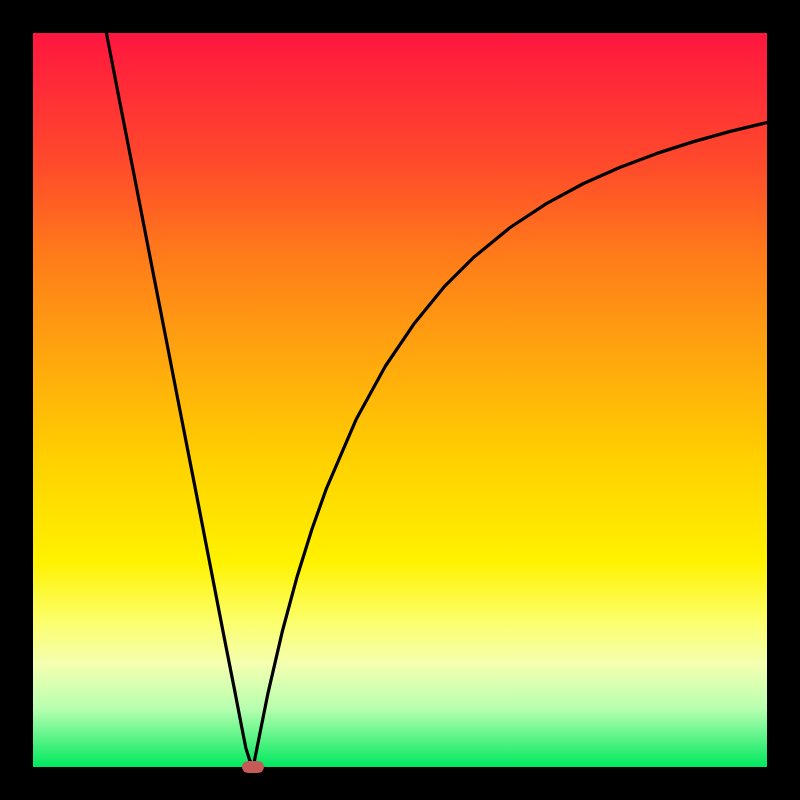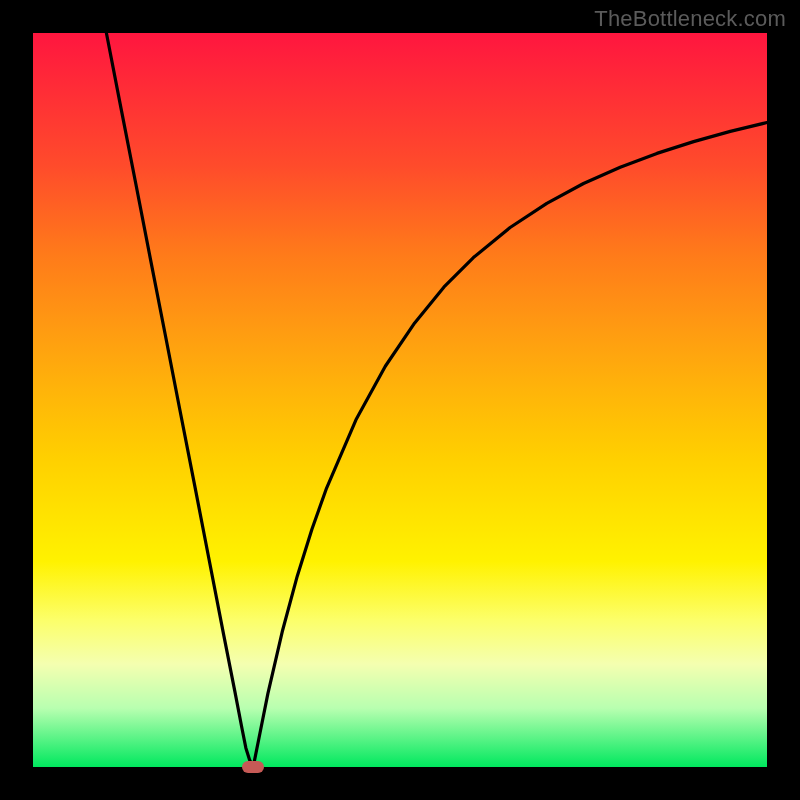--- a/index.html
+++ b/index.html
@@ -67,14 +67,13 @@
 </head>
 <body>
 
 <div class="frame">
   <div class="plot">
     <svg class="curve" viewBox="0 0 734 734" preserveAspectRatio="none">
       <path id="curve-path" d="M73.40 0.00 L88.08 75.60 L102.76 150.47 L117.44 226.07 L132.12 300.94 L146.80 376.54 L161.48 451.41 L176.16 527.01 L190.84 602.61 L201.85 658.40 L209.19 696.57 L212.86 714.92 L216.53 726.66 L220.20 734.00 L227.54 697.30 L234.88 660.60 L249.56 597.48 L264.24 543.16 L278.92 496.18 L293.60 455.08 L322.96 386.82 L352.32 333.24 L381.68 289.93 L411.04 253.96 L440.40 224.60 L477.10 194.51 L513.80 170.29 L550.50 150.47 L587.20 134.32 L623.90 120.38 L660.60 108.63 L697.30 98.36 L734.00 89.55 " fill="none" stroke="#000" stroke-width="3.2" stroke-linecap="round" stroke-linejoin="round"></path>
     </svg>
     <div id="marker" class="marker" style="left: 220.2px; top: 734px; background: rgb(198, 90, 86);"></div>
   </div>
-  <div class="watermark">TheBottleneck.com</div>
 </div>
 
 </body></html>

